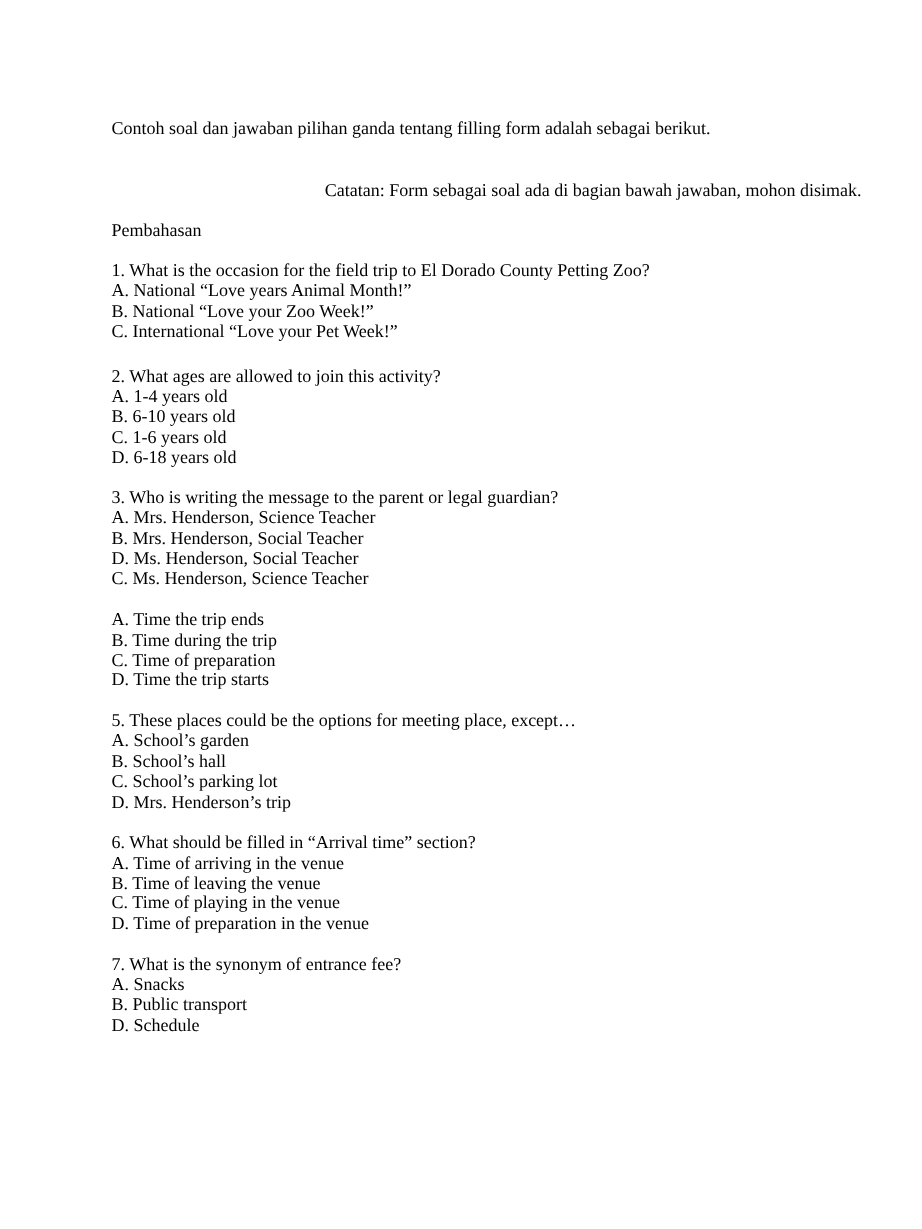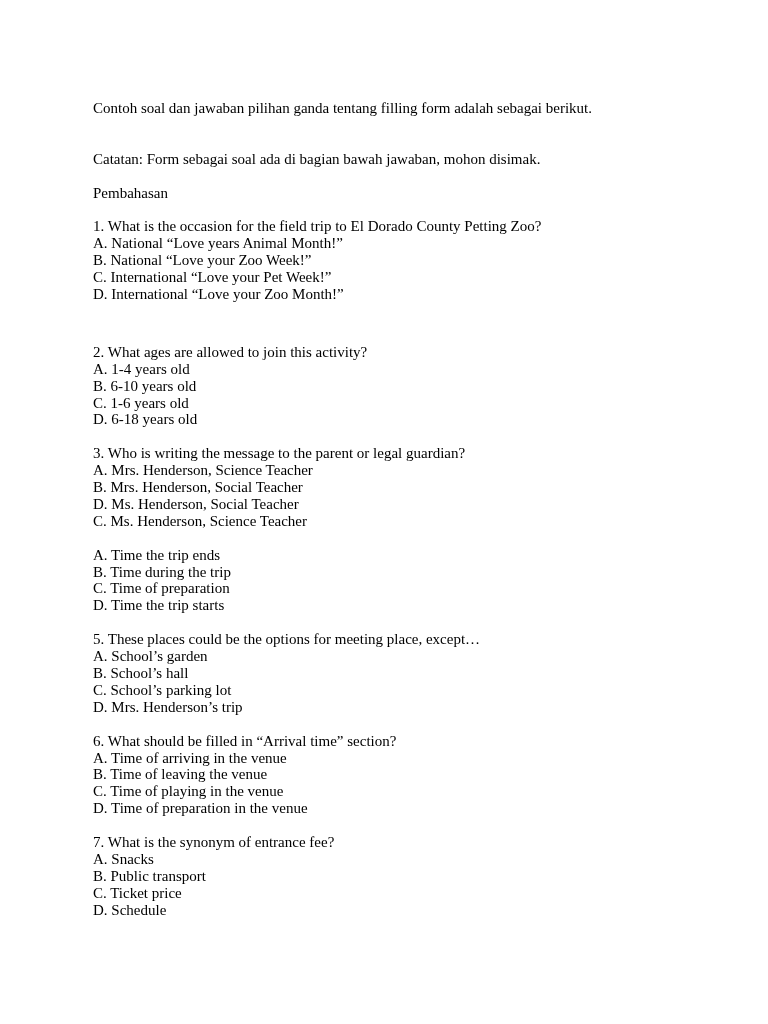--- a/index.html
+++ b/index.html
@@ -21,43 +21,42 @@
     width: 768px;
     height: 1024px;
     padding: 100px 50px 0 93px;
     background: #ffffff;
   }
   p {
     margin: 0;
     padding: 0;
     white-space: pre-wrap;
   }
-  .gap-before-2 { margin-top: 33.8px; }  
+  .gap-before-2 { margin-top: 33.8px; text-align: right; }  
   .gap-before-1 { margin-top: 16.9px; }  
   .question-block { margin-top: 16.9px; }
-  .question-block.extra-gap { margin-top: 41px; }
+  .question-block.extra-gap { margin-top: 20px; }
   .bold { font-weight: normal; }
 </style>
 </head>
 <body>
 
 <div class="doc-page">
   <p>Contoh soal dan jawaban pilihan ganda tentang filling form adalah sebagai berikut.</p>
 
   <p class="gap-before-2">Catatan: Form sebagai soal ada di bagian bawah jawaban, mohon disimak.</p>
 
   <p class="gap-before-1">Pembahasan</p>
 
   <div id="questions-container">
       <div class="question-block">
         <p>1. What is the occasion for the field trip to El Dorado County Petting Zoo?</p>
         <p>A. National “Love years Animal Month!”</p>
         <p class="bold">B. National “Love your Zoo Week!”</p>
         <p>C. International “Love your Pet Week!”</p>
-        <p>D. International “Love your Zoo Month!”</p>
       </div>
       <div class="question-block extra-gap">
         <p>2. What ages are allowed to join this activity?</p>
         <p>A. 1-4 years old</p>
         <p>B. 6-10 years old</p>
         <p class="bold">C. 1-6 years old</p>
         <p>D. 6-18 years old</p>
       </div>
       <div class="question-block">
         <p>3. Who is writing the message to the parent or legal guardian?</p>
@@ -83,17 +82,16 @@
         <p>6. What should be filled in “Arrival time” section?</p>
         <p class="bold">A. Time of arriving in the venue</p>
         <p>B. Time of leaving the venue</p>
         <p>C. Time of playing in the venue</p>
         <p>D. Time of preparation in the venue</p>
       </div>
       <div class="question-block">
         <p>7. What is the synonym of entrance fee?</p>
         <p>A. Snacks</p>
         <p>B. Public transport</p>
-        <p class="bold">C. Ticket price</p>
         <p>D. Schedule</p>
       </div>
     </div>
 </div>
 
 </body></html>

